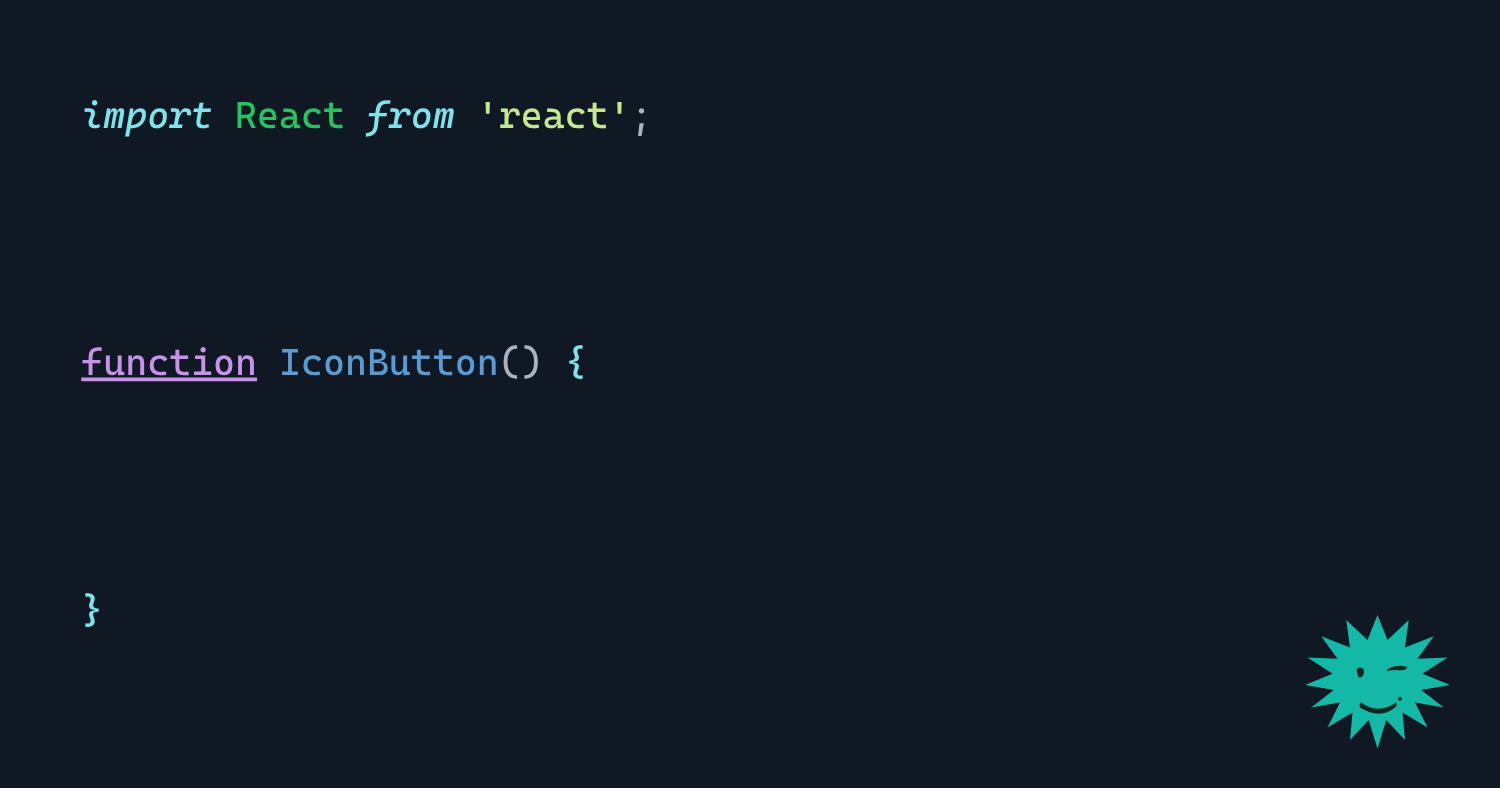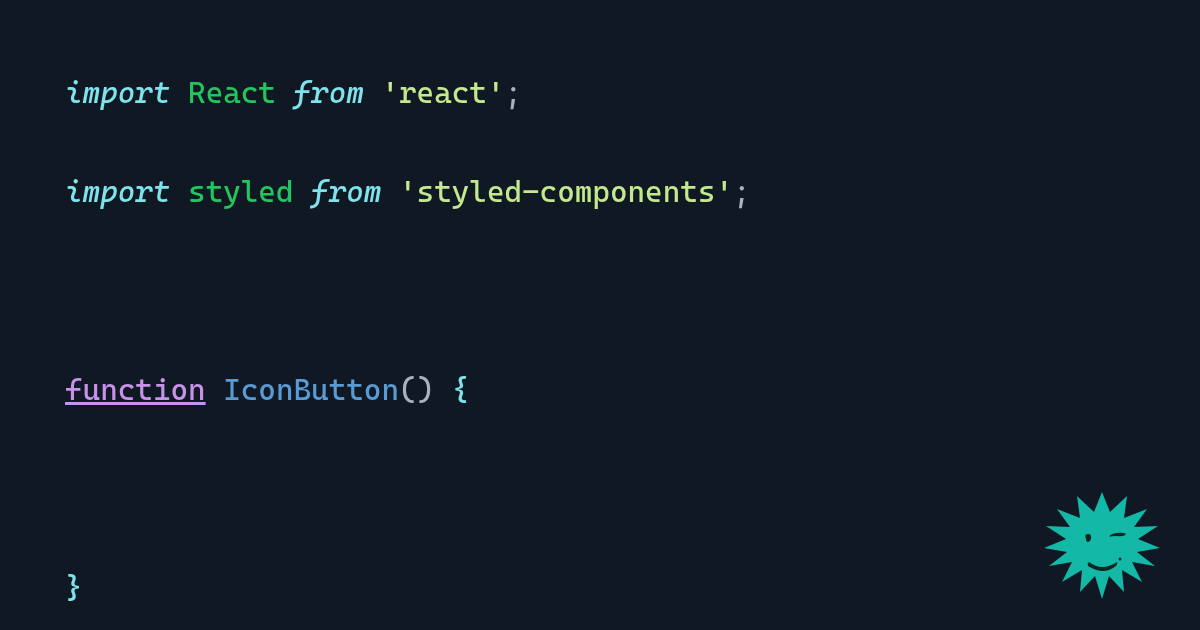--- a/index.html
+++ b/index.html
@@ -58,21 +58,20 @@
     .logo svg {
       width: 100%;
       height: 100%;
     }
   </style>
 </head>
 <body>
 
 <div class="code-container">
 <span class="line"><span class="kw-italic">import</span> <span class="ident">React</span> <span class="kw-italic">from</span> <span class="string">'react'</span><span class="punct">;</span></span>
-<span class="line"><span class="kw-italic">import</span> <span class="ident">styled</span> <span class="kw-italic">from</span> <span class="string">'styled-components'</span><span class="punct">;</span></span>
 <span class="line"> </span>
 <span class="line"><span class="kw-func">function</span> <span class="func-name">IconButton</span><span class="punct">()</span> <span class="brace">{</span></span>
 <span class="line"> </span>
 <span class="line"><span class="brace">}</span></span>
 
 
 </div>
 
 <div class="logo">
   <svg viewBox="0 0 140 140">

